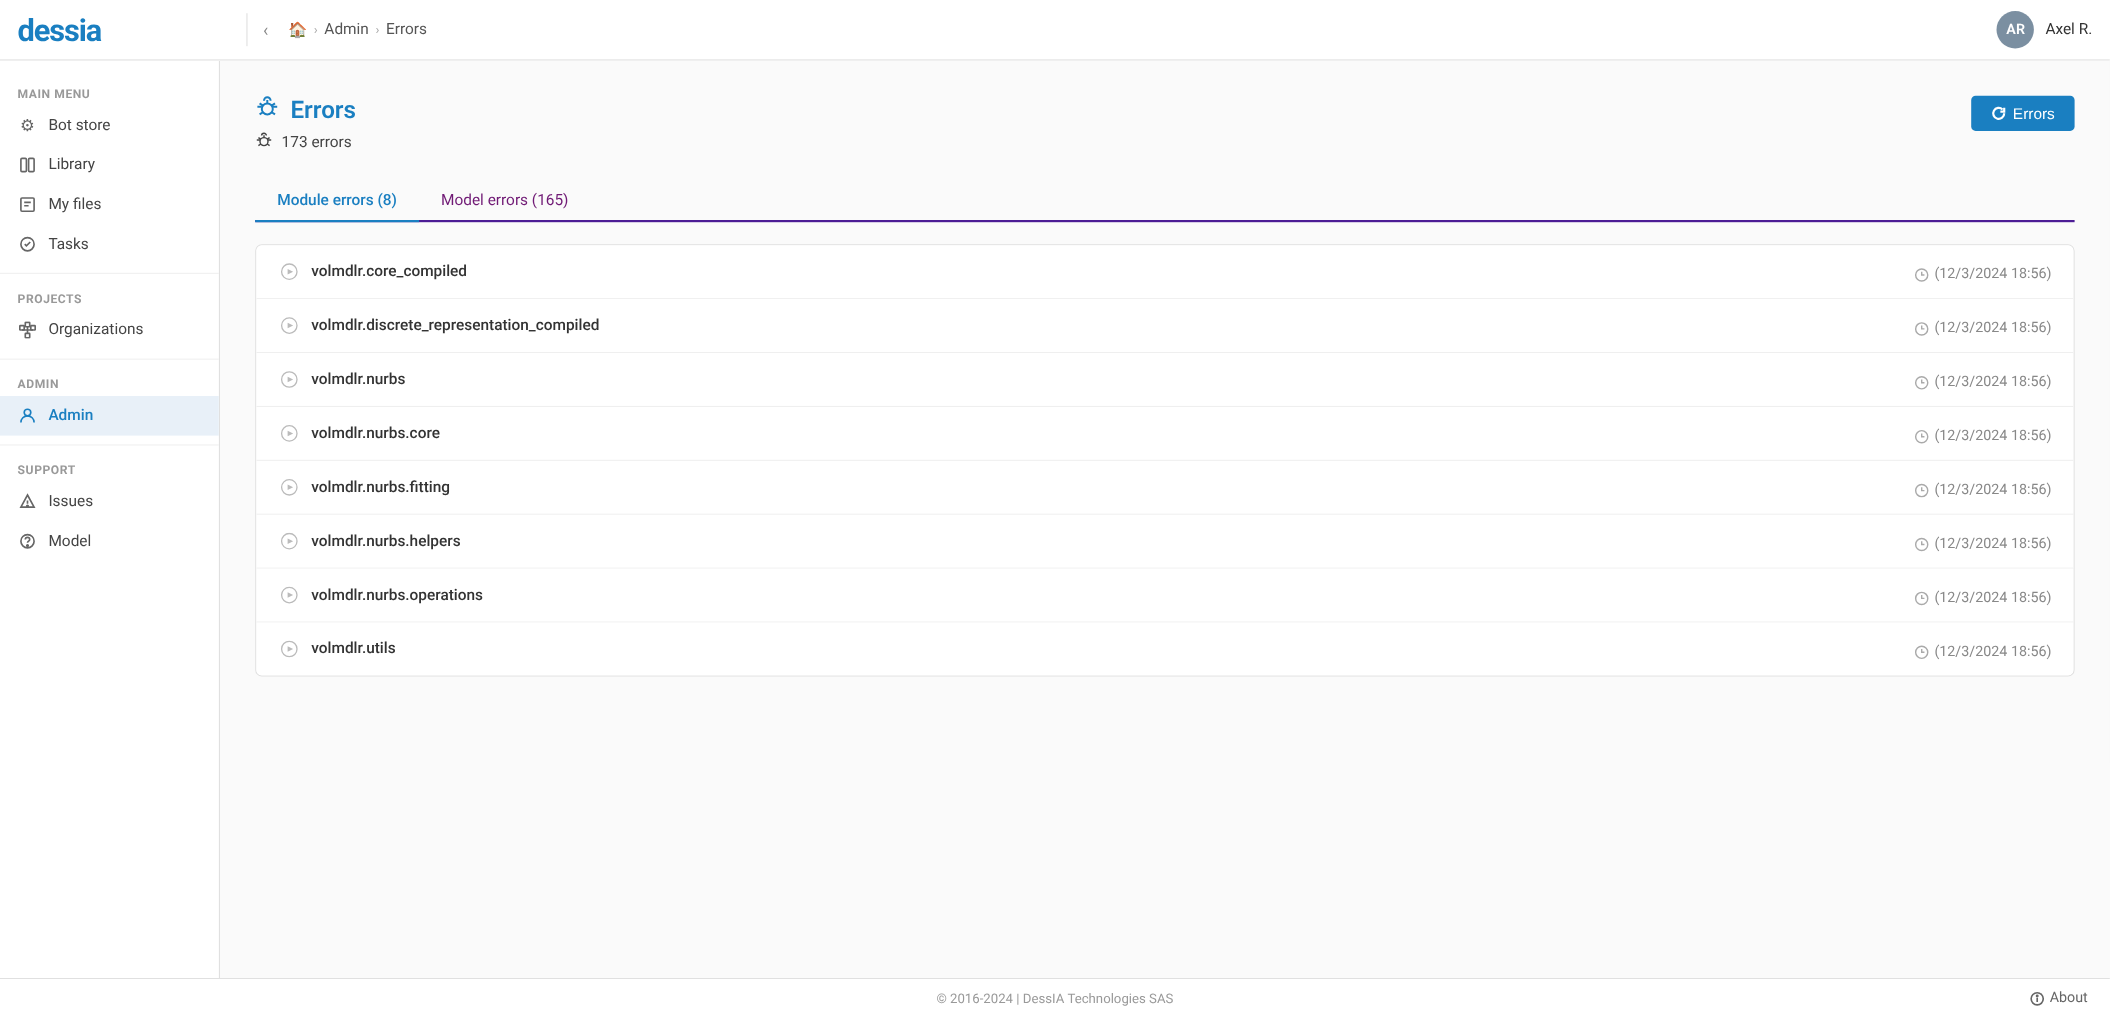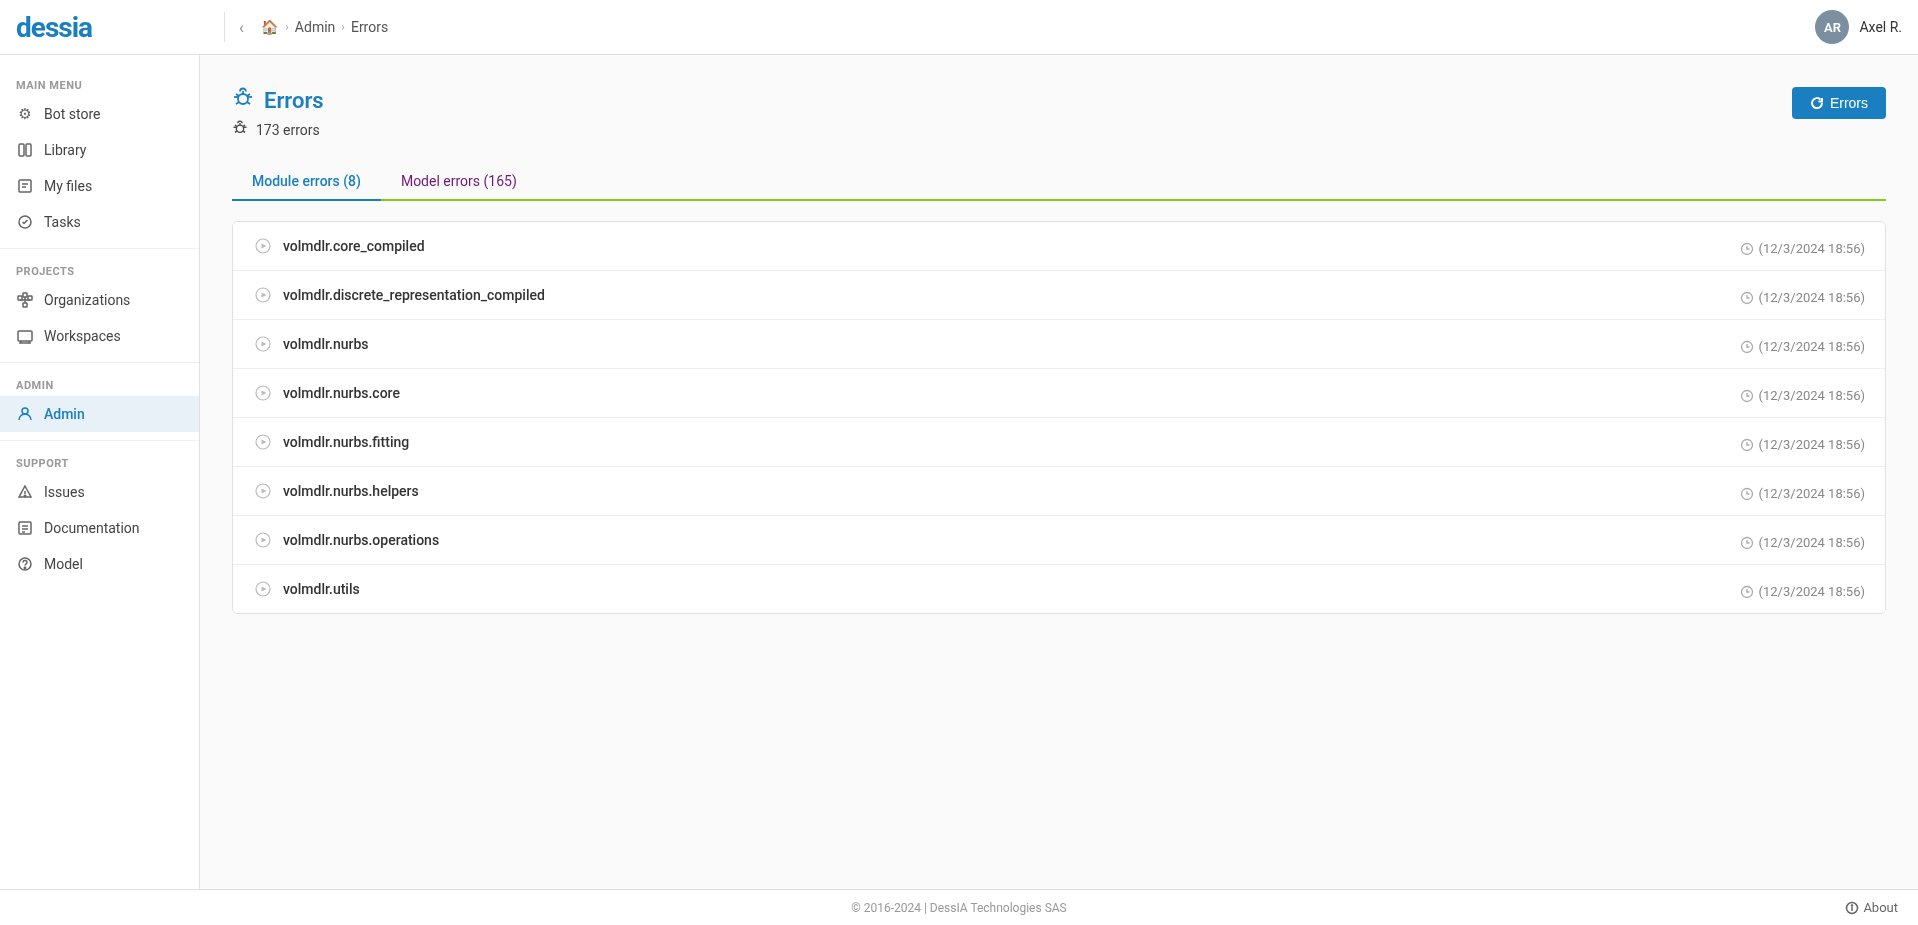--- a/index.html
+++ b/index.html
@@ -34,21 +34,21 @@
 
     .page-title-row { display: flex; align-items: center; gap: 10px; margin-bottom: 6px; }
     .page-title { font-size: 22px; font-weight: 600; color: #1a7fc1; }
     .bug-icon { color: #1a7fc1; font-size: 20px; }
 
     .error-count-row { display: flex; align-items: center; gap: 8px; margin-bottom: 24px; color: #444; font-size: 14px; }
 
     .refresh-btn { position: absolute; top: 32px; right: 32px; background: #1a7fc1; color: #fff; border: none; border-radius: 4px; padding: 8px 18px; font-size: 14px; cursor: pointer; display: flex; align-items: center; gap: 6px; font-weight: 500; }
 
     
-    .tabs { display: flex; border-bottom: 2px solid #84cc16; margin-bottom: 20px; }
+    .tabs { display: flex; border-bottom: 2px solid #4c1d95; margin-bottom: 20px; }
     .tab { padding: 10px 20px; font-size: 14px; cursor: pointer; color: #701a75; border-bottom: 2px solid transparent; margin-bottom: -2px; }
     .tab.active { color: #1a7fc1; border-bottom: 2px solid #1a7fc1; font-weight: 500; }
 
     
     .error-list { display: flex; flex-direction: column; gap: 0; background: #fff; border: 1px solid #e0e0e0; border-radius: 6px; overflow: hidden; }
     .error-row { display: flex; align-items: flex-end; justify-content: space-between; padding: 14px 20px; border-bottom: 1px solid #efefef; cursor: pointer; background: #fff; }
     .error-row:last-child { border-bottom: none; }
     .error-left { display: flex; align-items: center; gap: 10px; }
     .error-play-icon { color: #aaa; font-size: 16px; width: 20px; height: 20px; display: flex; align-items: center; justify-content: center; }
     .error-name { font-size: 14px; color: #333; font-weight: 500; }
@@ -130,31 +130,20 @@
             <rect x="6" y="1" width="4" height="4" rx="0.5"></rect>
             <rect x="11" y="4" width="4" height="4" rx="0.5"></rect>
             <rect x="6" y="11" width="4" height="4" rx="0.5"></rect>
             <line x1="8" y1="5" x2="8" y2="11"></line>
             <line x1="3" y1="8" x2="8" y2="8"></line>
             <line x1="13" y1="8" x2="8" y2="8"></line>
           </svg>
       </span>
       <span>Organizations</span>
     </div>
-    <div class="sidebar-item">
-      <span class="icon">
-        <svg width="16" height="16" viewBox="0 0 16 16" fill="none" stroke="#666" stroke-width="1.5">
-            <rect x="1" y="3" width="14" height="10" rx="1"></rect>
-            <line x1="4" y1="13" x2="4" y2="15"></line>
-            <line x1="12" y1="13" x2="12" y2="15"></line>
-            <line x1="2" y1="15" x2="14" y2="15"></line>
-          </svg>
-      </span>
-      <span>Workspaces</span>
-    </div>
 
     <div class="sidebar-divider"></div>
     <div class="sidebar-section-label">Admin</div>
 
     <div class="sidebar-item active">
       <span class="icon">
         <svg width="16" height="16" viewBox="0 0 16 16" fill="none" stroke="#1a7fc1" stroke-width="1.5">
             <circle cx="8" cy="5" r="3"></circle>
             <path d="M2 14c0-3.3 2.7-6 6-6s6 2.7 6 6"></path>
           </svg>
@@ -167,31 +156,20 @@
 
     <div class="sidebar-item">
       <span class="icon">
         <svg width="16" height="16" viewBox="0 0 16 16" fill="none" stroke="#666" stroke-width="1.5">
             <path d="M8 2L14 13H2L8 2z"></path>
             <line x1="8" y1="7" x2="8" y2="10"></line>
             <circle cx="8" cy="12" r="0.7" fill="#666"></circle>
           </svg>
       </span>
       <span>Issues</span>
-    </div>
-    <div class="sidebar-item">
-      <span class="icon">
-        <svg width="16" height="16" viewBox="0 0 16 16" fill="none" stroke="#666" stroke-width="1.5">
-            <rect x="2" y="2" width="12" height="12" rx="1"></rect>
-            <line x1="5" y1="6" x2="11" y2="6"></line>
-            <line x1="5" y1="9" x2="11" y2="9"></line>
-            <line x1="5" y1="12" x2="8" y2="12"></line>
-          </svg>
-      </span>
-      <span>Documentation</span>
     </div>
     <div class="sidebar-item">
       <span class="icon">
         <svg width="16" height="16" viewBox="0 0 16 16" fill="none" stroke="#666" stroke-width="1.5">
             <circle cx="8" cy="8" r="6"></circle>
             <path d="M6 6.5a2 2 0 0 1 4 0c0 1.5-2 1.5-2 3"></path>
             <circle cx="8" cy="12" r="0.7" fill="#666"></circle>
           </svg>
       </span>
       <span>Model</span>

